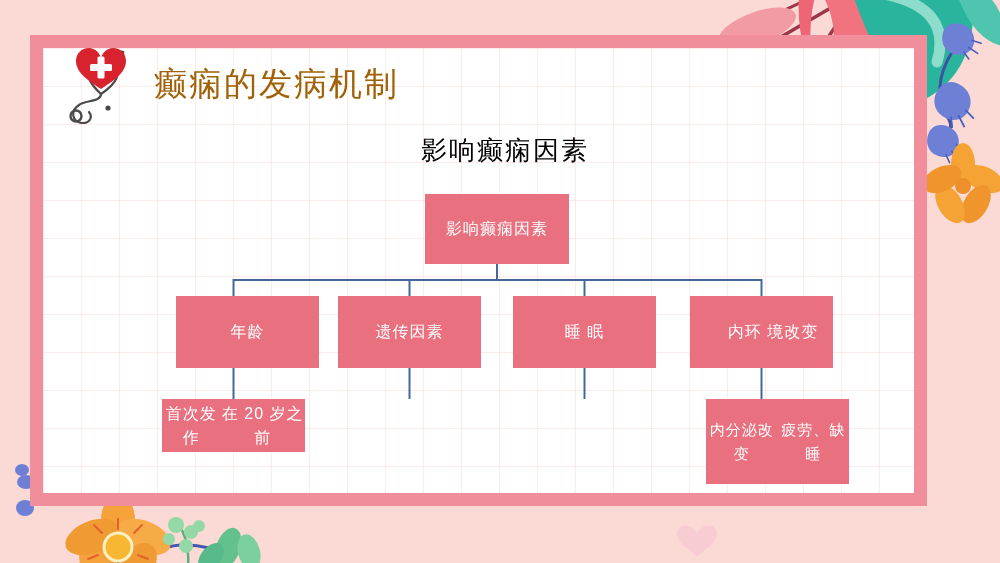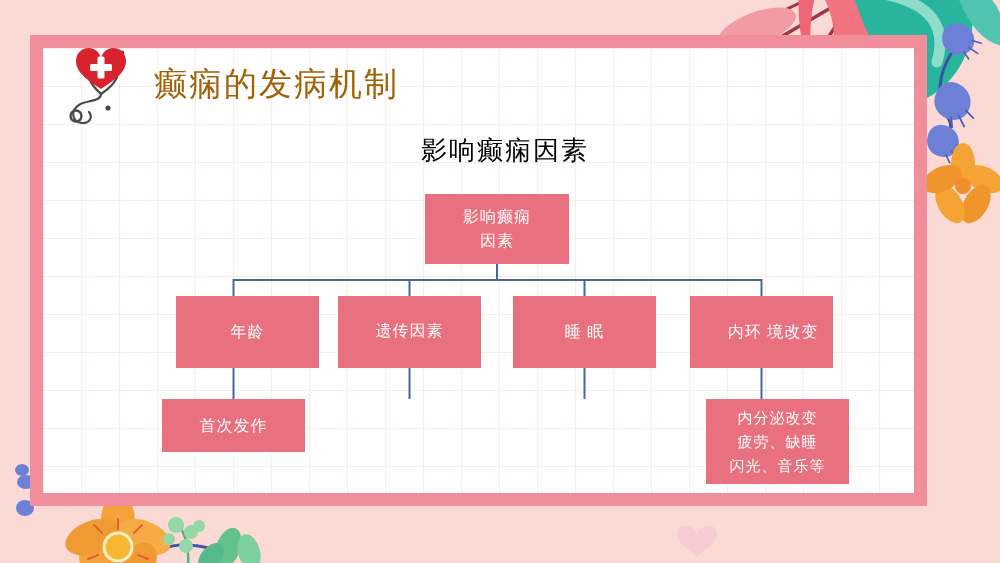--- a/index.html
+++ b/index.html
@@ -29,26 +29,26 @@
 
   .diagram-heading {
     position:absolute; left:355px; top:133px; width:300px; z-index:4;
     text-align:center; font-size:26px; color:#000000; letter-spacing:2px; font-weight:500;
   }
 
   .connector-svg { position:absolute; left:0; top:0; width:1000px; height:563px; z-index:3; pointer-events:none; }
 
   .node {
     position:absolute; z-index:4; background:#e9707f; color:#ffffff;
-    display:flex; flex-direction:column; align-items:center; justify-content:center;
+    display:flex; flex-direction:row; align-items:center; justify-content:center;
     text-align:center; font-size:16px; line-height:24px; letter-spacing:1px;
   }
   .node-root { left:425px; top:194px; width:144px; height:70px; }
   .node-b0 { left:162px; top:296px; width:143px; height:72px;margin-left:14px; }
-  .node-b1 { left:338px; top:296px; width:143px; height:72px;font-family:Liberation Mono, monospace; }
+  .node-b1 { left:338px; top:296px; width:143px; height:72px; }
   .node-b2 { left:513px; top:296px; width:143px; height:72px; }
   .node-b3 { left:690px; top:296px; width:143px; height:72px;padding-left:23px; }
   .node-d0 { left:162px; top:399px; width:143px; height:53px; }
   .node-d1 { left:338px; top:399px; width:143px; height:73px; }
   .node-d2 { left:513px; top:399px; width:143px; height:73px; font-size:15px; }
   .node-d3 { left:706px; top:399px; width:143px; height:85px; font-size:15px; }
 </style>
 </head>
 <body>
 
@@ -188,20 +188,20 @@
   </div>
   <div class="node node-b2">
     <div>睡 眠</div>
   </div>
   <div class="node node-b3">
     <div>内环 境改变</div>
   </div>
 
   <div class="node node-d0">
     <div>首次发作</div>
+    <div>在 20 岁之前</div>
   </div>
   <div class="node node-d3">
     <div>内分泌改变</div>
     <div>疲劳、缺睡</div>
-    <div>闪光、音乐等</div>
   </div>
 
 </div>
 
 </body></html>

